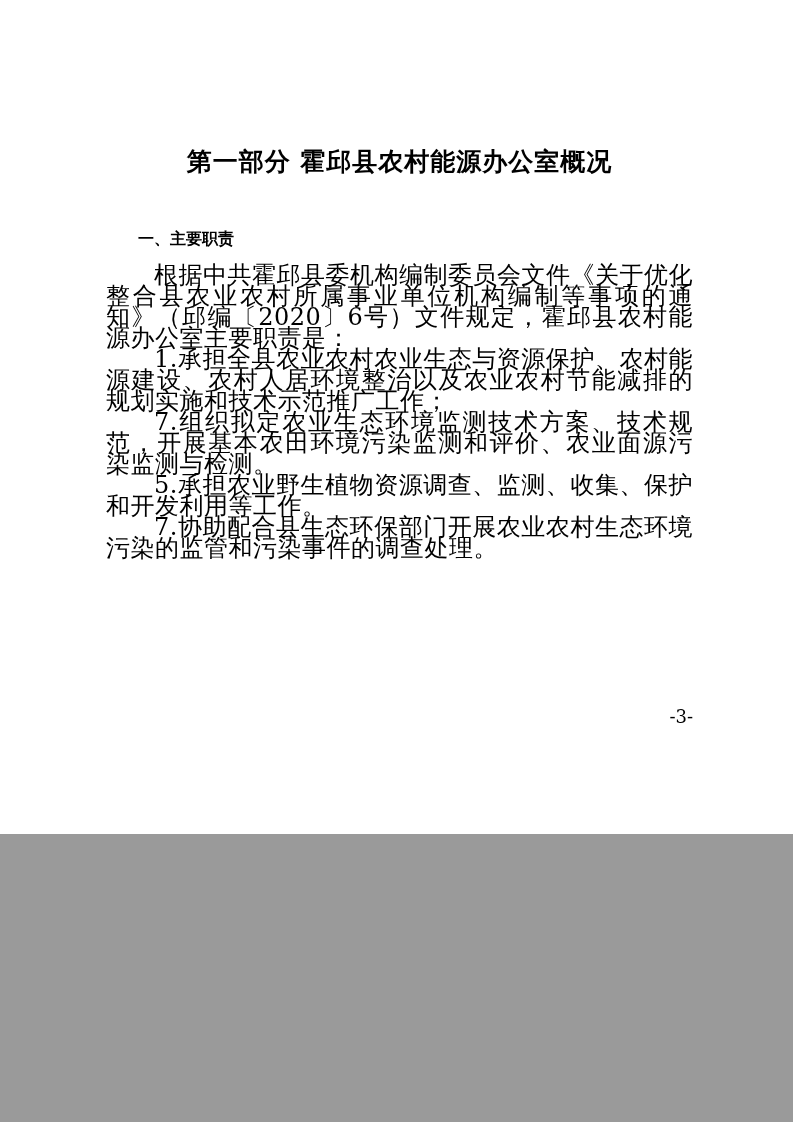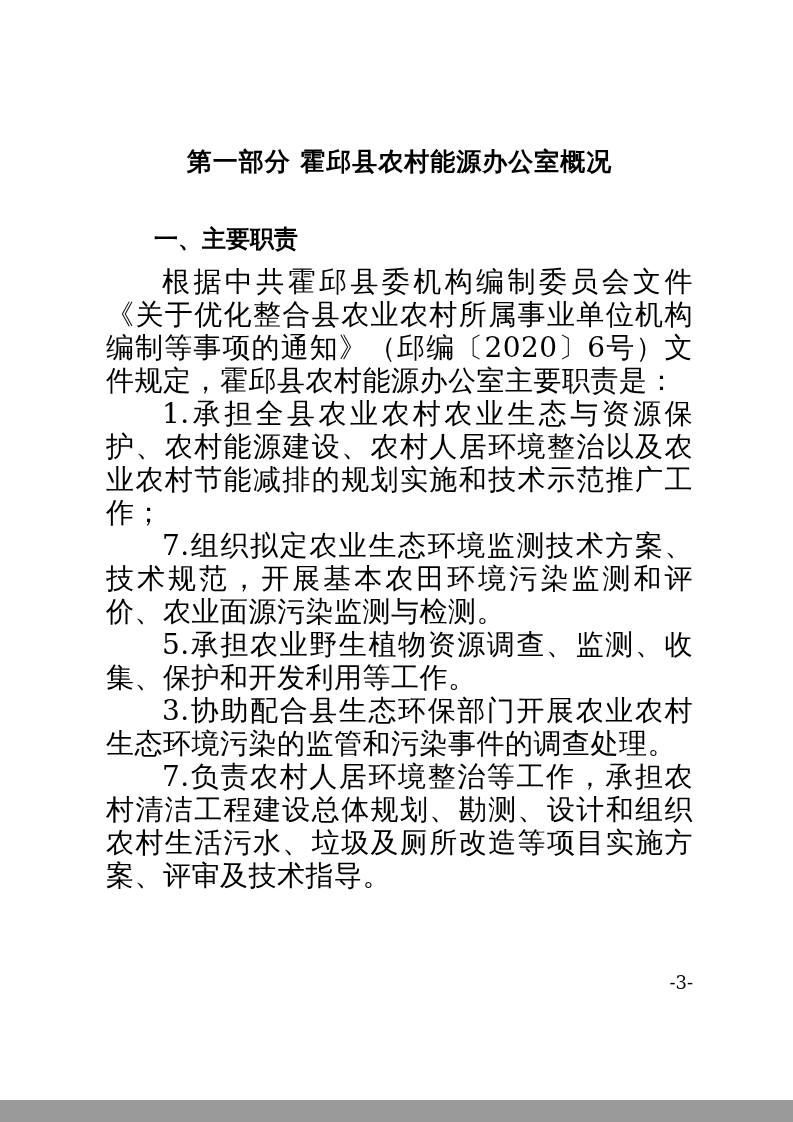--- a/index.html
+++ b/index.html
@@ -4,48 +4,48 @@
 <style>
   * { margin: 0; padding: 0; box-sizing: border-box; }
   html, body { background: #9a9a9a; }
   body {
     display: flex;
     justify-content: center;
   }
   .sheet {
     position: relative;
     width: 793px;
-    height: 1100px;
+    height: 834px;
     background: #ffffff;
     color: #000000;
     font-family: "DejaVu Serif", "Liberation Serif", serif;
     padding: 145px 100px 0 106px;
     overflow: hidden;
   }
   .doc-title {
     text-align: center;
     font-family: "DejaVu Sans", "Liberation Sans", sans-serif;
     font-weight: bold;
     font-size: 25px;
     line-height: 34px;
     letter-spacing: 1px;
     margin-bottom: 46px;
     white-space: nowrap;
   }
   .section-heading {
     font-family: "DejaVu Sans", "Liberation Sans", sans-serif;
     font-weight: bold;
-    font-size: 24px;
+    font-size: 16px;
     line-height: 28px;
     text-indent: 2em;
     margin-bottom: 12px;
   }
   .body-text .para {
-    font-size: 28px;
-    line-height: 33px;
+    font-size: 24px;
+    line-height: 21px;
     text-align: justify;
     text-indent: 2em;
     letter-spacing: 0.5px;
   }
   .page-number {
     position: absolute;
     right: 100px;
     bottom: 108px;
     font-size: 18px;
     line-height: 18px;
@@ -59,19 +59,18 @@
 
   <h1 class="doc-title">第一部分 霍邱县农村能源办公室概况</h1>
 
   <h2 class="section-heading">一、主要职责</h2>
 
   <div class="body-text">
     <p class="para">根据中共霍邱县委机构编制委员会文件《关于优化整合县农业农村所属事业单位机构编制等事项的通知》（邱编〔2020〕6号）文件规定，霍邱县农村能源办公室主要职责是：</p>
     <p class="para">1.承担全县农业农村农业生态与资源保护、农村能源建设、农村人居环境整治以及农业农村节能减排的规划实施和技术示范推广工作；</p>
     <p class="para">7.组织拟定农业生态环境监测技术方案、技术规范，开展基本农田环境污染监测和评价、农业面源污染监测与检测。</p>
     <p class="para">5.承担农业野生植物资源调查、监测、收集、保护和开发利用等工作。</p>
-    <p class="para">3.协助配合县生态环保部门开展农业农村生态环境污染的监管和污染事件的调查处理。</p>
-    <p class="para">7.负责农村人居环境整治等工作，承担农村清洁工程建设总体规划、勘测、设计和组织农村生活污水、垃圾及厕所改造等项目实施方案、评审及技术指导。</p>
+    <p class="para">7.协助配合县生态环保部门开展农业农村生态环境污染的监管和污染事件的调查处理。</p>
   </div>
 
   <div class="page-number">-3-</div>
 
 </div>
 
 </body></html>

